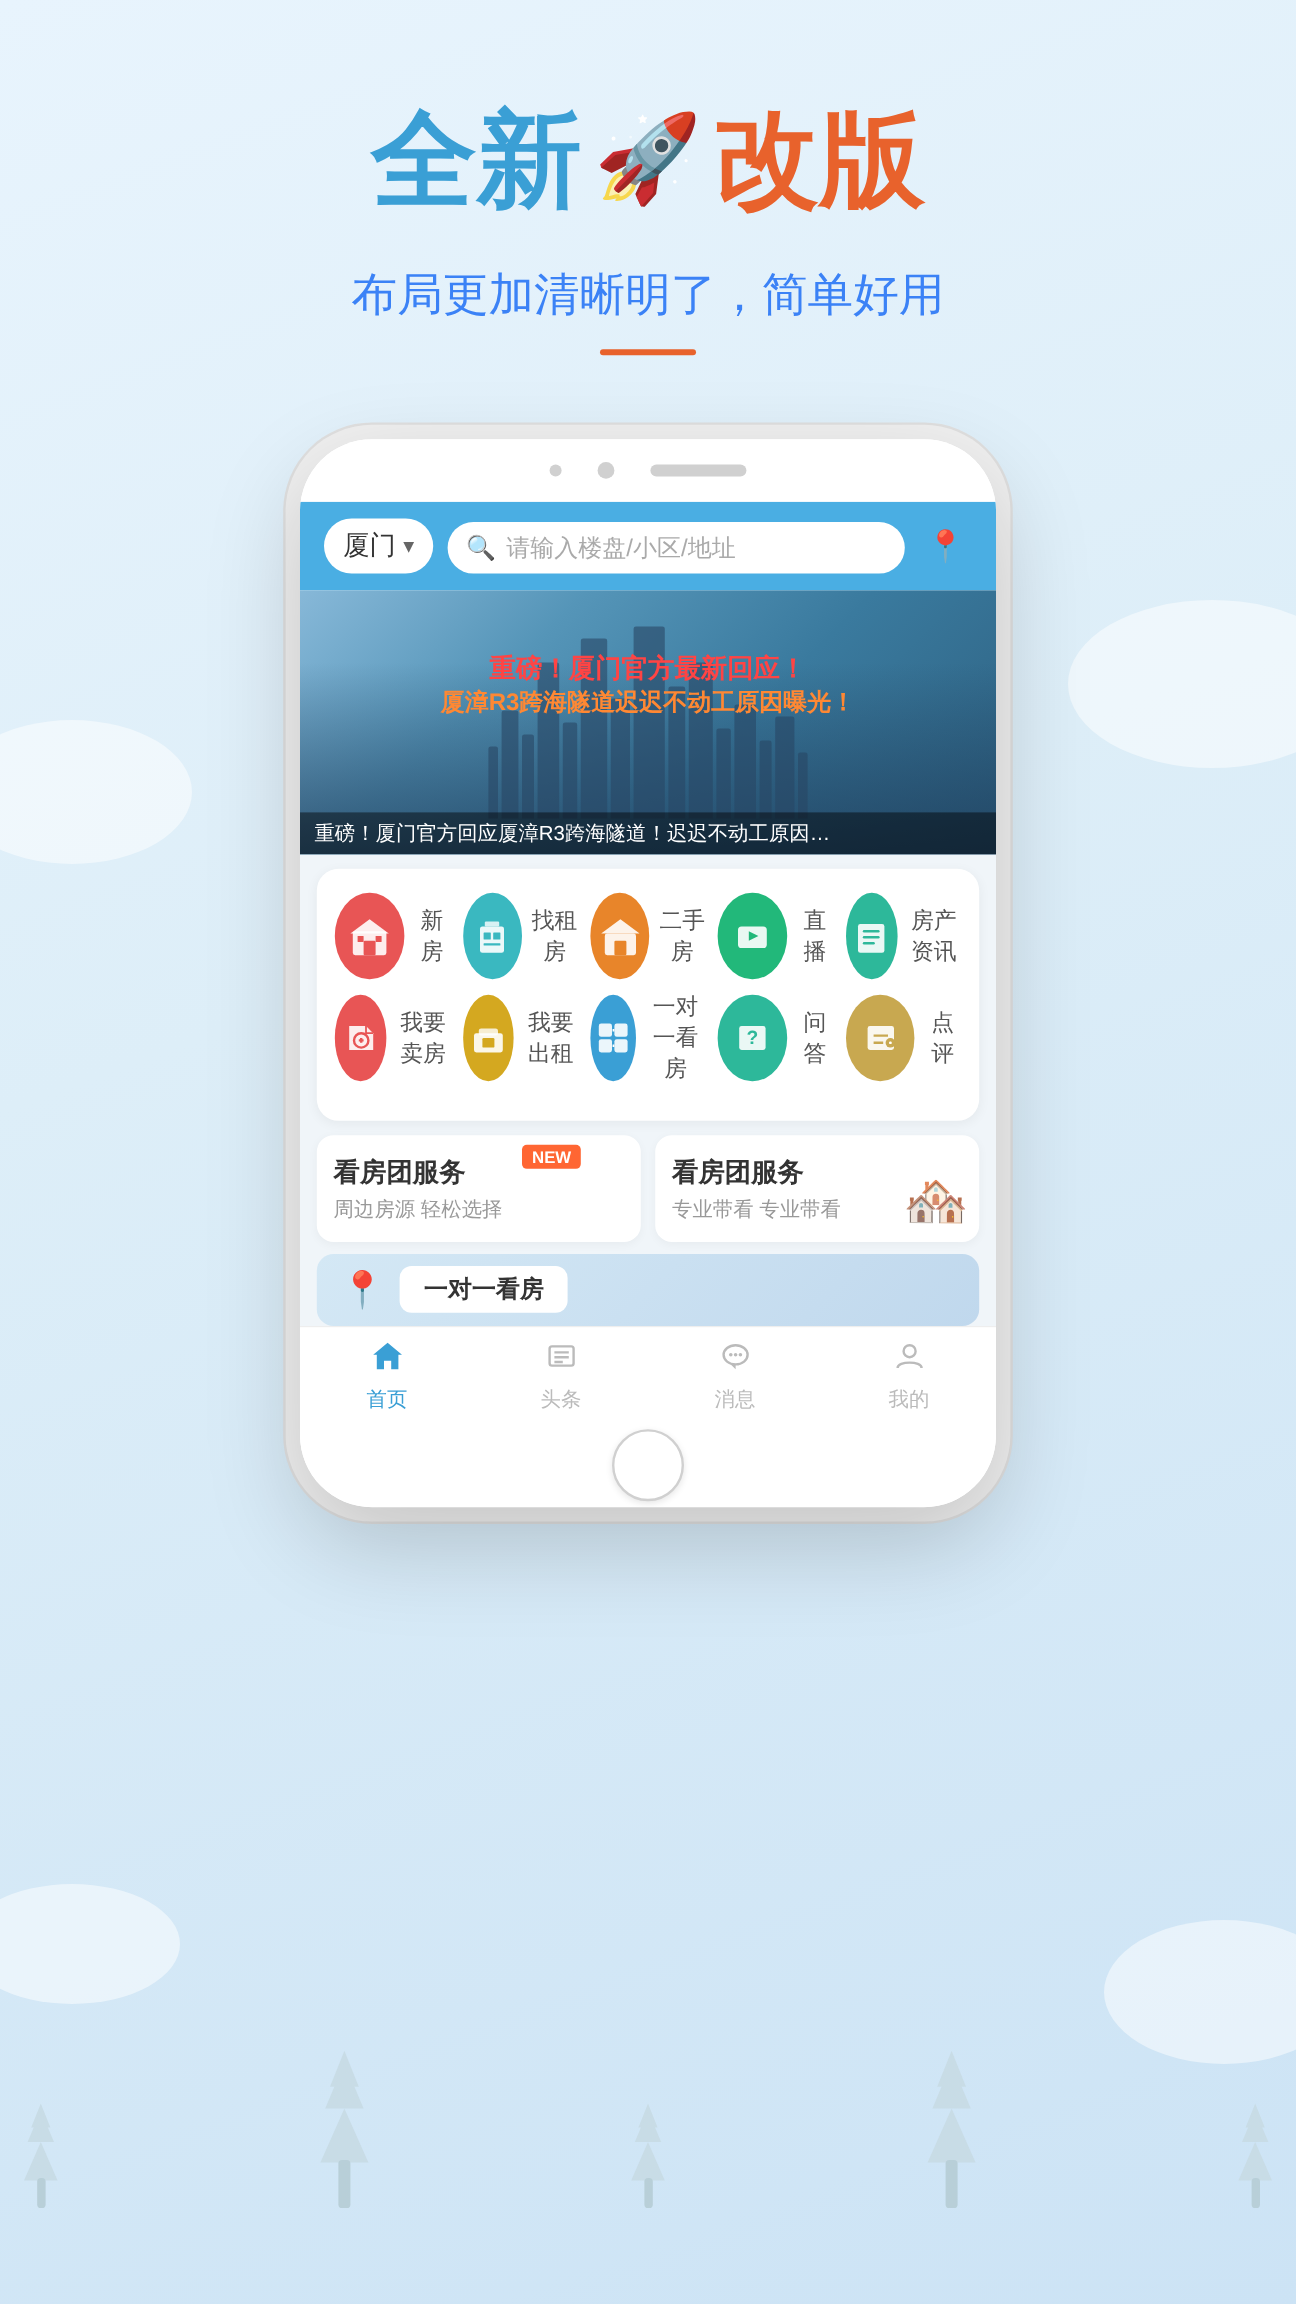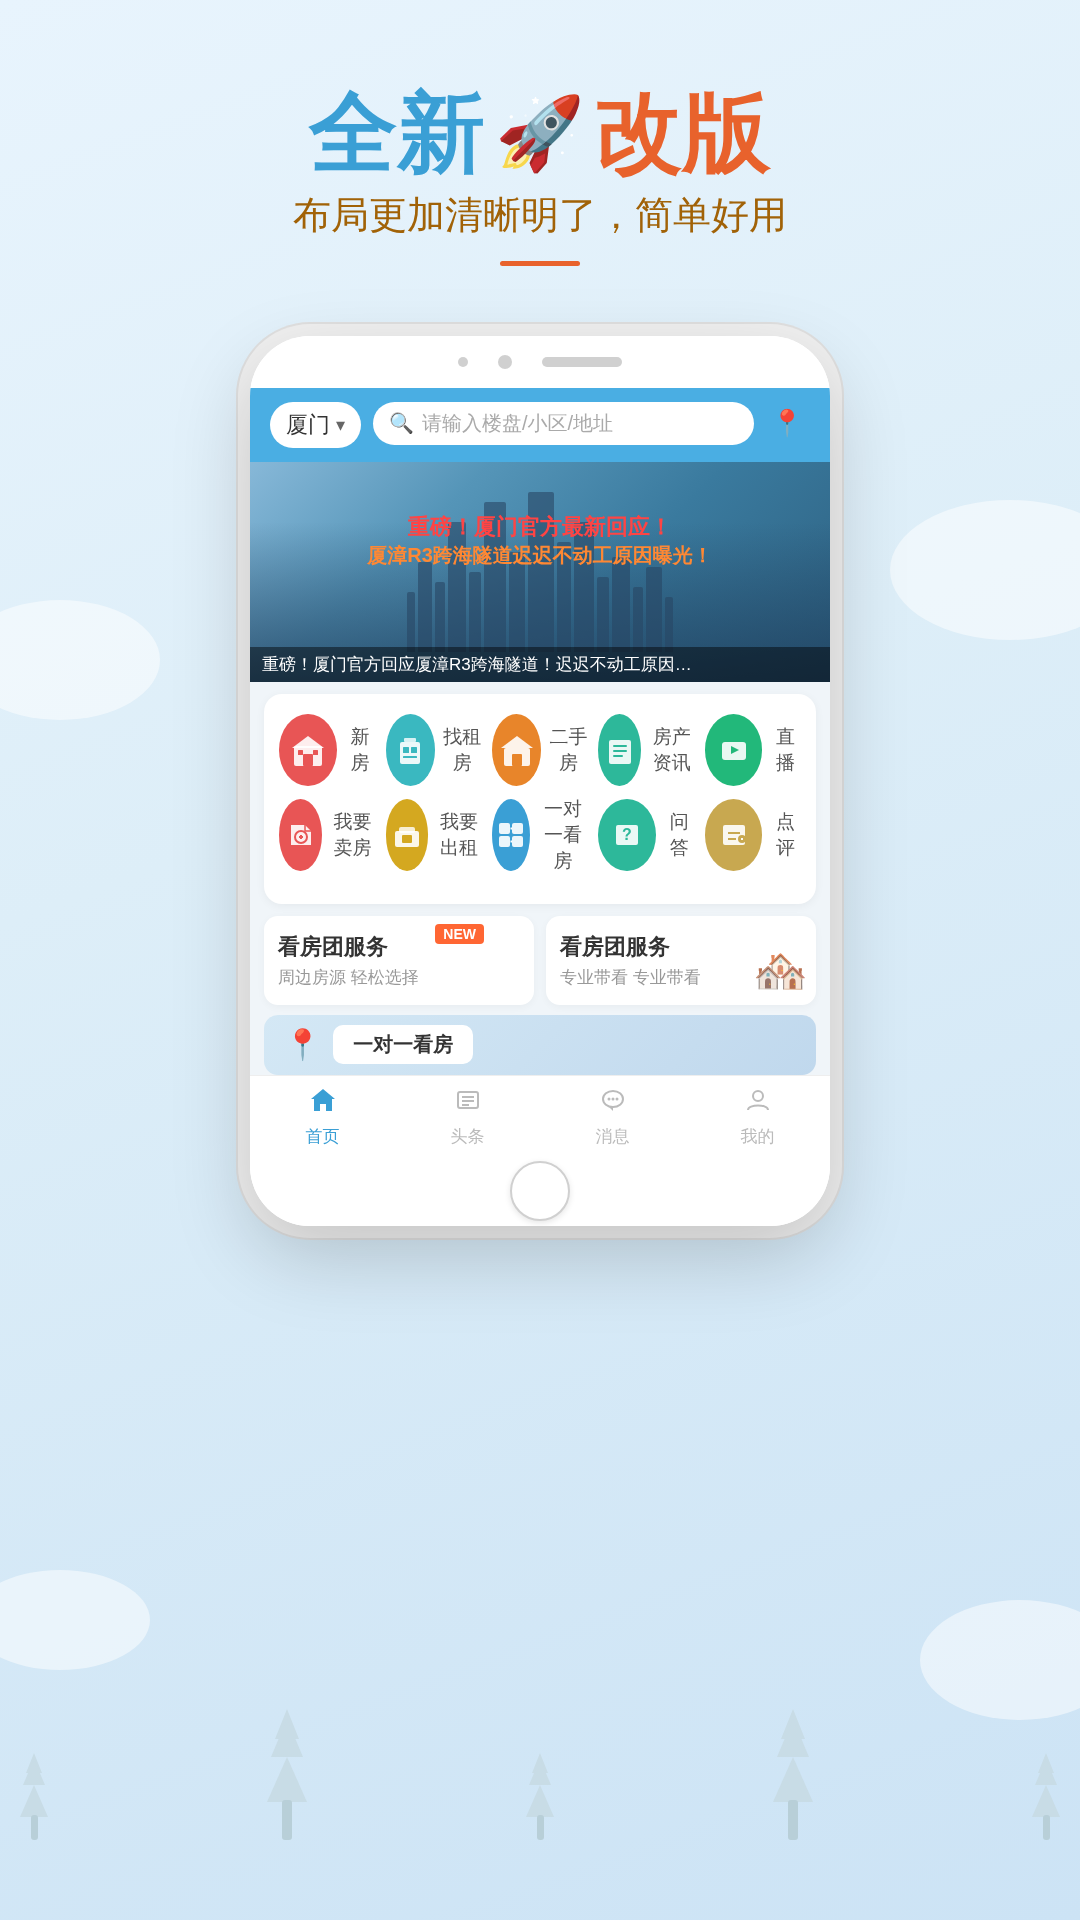--- a/index.html
+++ b/index.html
@@ -101,22 +101,22 @@
     }
     .hero-title-blue { color: #3a9fd5; }
     .hero-title-orange { color: #e8622c; }
     .rocket-icon {
       font-size: 72px;
       display: inline-flex;
       align-items: center;
     }
     .hero-subtitle {
       font-size: 38px;
-      color: #a16207;
-      margin-top: 4px;
+      color: #3b82f6;
+      margin-top: 34px;
     }
     .hero-underline {
       width: 80px;
       height: 5px;
       background: #e8622c;
       margin: 20px auto 0;
       border-radius: 3px;
     }
 
     
@@ -165,21 +165,21 @@
     .app-content {
       background: #f0f5f9;
       overflow: hidden;
     }
 
     
     .app-header {
       background: #4aaee3;
       padding: 14px 20px;
       display: flex;
-      align-items: flex-start;
+      align-items: flex-end;
       gap: 12px;
     }
     .city-selector {
       background: #fff;
       border-radius: 25px;
       padding: 8px 16px;
       display: flex;
       align-items: center;
       gap: 6px;
       font-size: 22px;
@@ -517,38 +517,38 @@
             <div class="menu-icon-circle icon-orange">
               <svg width="36" height="36" viewBox="0 0 36 36" fill="none">
                   <polygon points="18,4 2,16 34,16" fill="white" opacity="0.9"></polygon>
                   <rect x="5" y="16" width="26" height="18" rx="2" fill="white" opacity="0.9"></rect>
                   <rect x="13" y="22" width="10" height="12" rx="1" fill="#e8852a"></rect>
                 </svg>
             </div>
             <span class="menu-label">二手房</span>
           </div>
           <div class="menu-item">
+            <div class="menu-icon-circle icon-green2">
+              <svg width="36" height="36" viewBox="0 0 36 36" fill="none">
+                  <rect x="6" y="10" width="24" height="18" rx="3" fill="white" opacity="0.9"></rect>
+                  <polygon points="15,14 15,22 23,18" fill="#22b87a"></polygon>
+                </svg>
+            </div>
+            <span class="menu-label">直播</span>
+          </div>
+          <div class="menu-item">
             <div class="menu-icon-circle icon-green">
               <svg width="36" height="36" viewBox="0 0 36 36" fill="none">
                   <rect x="7" y="8" width="22" height="24" rx="2" fill="white" opacity="0.9"></rect>
                   <rect x="11" y="13" width="14" height="2" rx="1" fill="#2db89a"></rect>
                   <rect x="11" y="18" width="14" height="2" rx="1" fill="#2db89a"></rect>
                   <rect x="11" y="23" width="10" height="2" rx="1" fill="#2db89a"></rect>
                 </svg>
             </div>
             <span class="menu-label">房产资讯</span>
-          </div>
-          <div class="menu-item">
-            <div class="menu-icon-circle icon-green2">
-              <svg width="36" height="36" viewBox="0 0 36 36" fill="none">
-                  <rect x="6" y="10" width="24" height="18" rx="3" fill="white" opacity="0.9"></rect>
-                  <polygon points="15,14 15,22 23,18" fill="#22b87a"></polygon>
-                </svg>
-            </div>
-            <span class="menu-label">直播</span>
           </div>
         </div>
 
         <div class="menu-row">
           <div class="menu-item">
             <div class="menu-icon-circle icon-red">
               <svg width="36" height="36" viewBox="0 0 36 36" fill="none">
                   <path d="M8 8 L8 28 L28 28 L28 14 L22 8 Z" fill="white" opacity="0.9"></path>
                   <path d="M22 8 L22 14 L28 14" fill="none" stroke="#e85555" stroke-width="1.5"></path>
                   <circle cx="18" cy="20" r="6" fill="none" stroke="#e85555" stroke-width="2"></circle>

